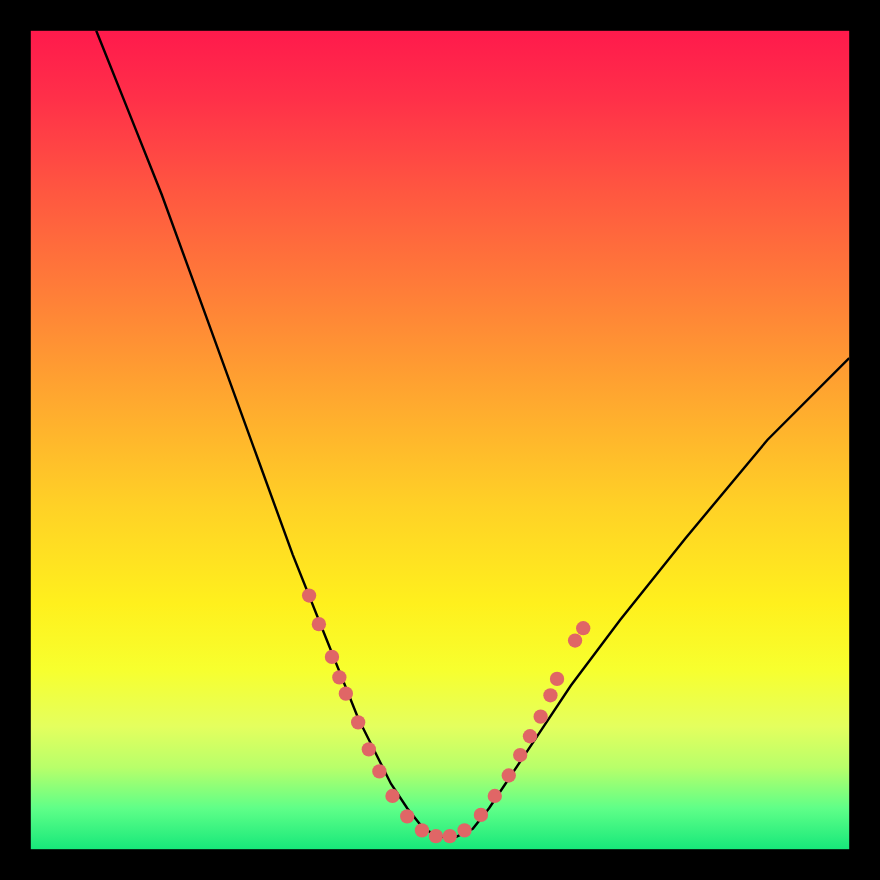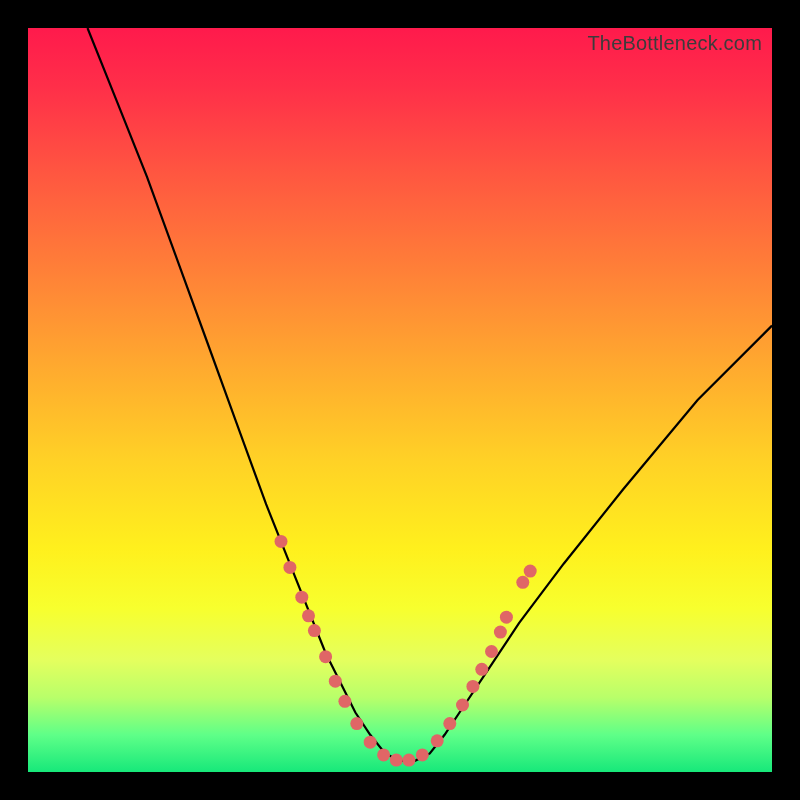--- a/index.html
+++ b/index.html
@@ -54,21 +54,20 @@
     top: 0;
     width: 744px;
     height: 744px;
   }
 </style>
 </head>
 <body>
 
 <div class="outer">
   <div class="plot">
-    <div class="watermark">TheBottleneck.com</div>
     <svg class="curve" viewBox="0 0 744 744" preserveAspectRatio="none">
       <path id="curve-path" fill="none" stroke="#000000" stroke-width="2.2" d="M59.5 0.0 L89.3 74.4 L119.0 148.8 L148.8 230.6 L178.6 312.5 L208.3 394.3 L238.1 476.2 L267.8 550.6 L297.6 625.0 L312.5 654.7 L327.4 684.5 L342.2 706.8 L357.1 725.4 L372.0 732.8 L386.9 732.8 L401.8 725.4 L416.6 706.8 L431.5 684.5 L461.3 639.8 L491.0 595.2 L535.7 535.7 L595.2 461.3 L669.6 372.0 L744.0 297.6"></path>
       <g id="markers-group">
           <circle cx="253.0" cy="513.4" r="6.5" fill="#e06666"></circle>
           <circle cx="261.9" cy="539.4" r="6.5" fill="#e06666"></circle>
           <circle cx="273.8" cy="569.2" r="6.5" fill="#e06666"></circle>
           <circle cx="280.5" cy="587.8" r="6.5" fill="#e06666"></circle>
           <circle cx="286.4" cy="602.6" r="6.5" fill="#e06666"></circle>
           <circle cx="297.6" cy="628.7" r="6.5" fill="#e06666"></circle>
           <circle cx="307.3" cy="653.2" r="6.5" fill="#e06666"></circle>

